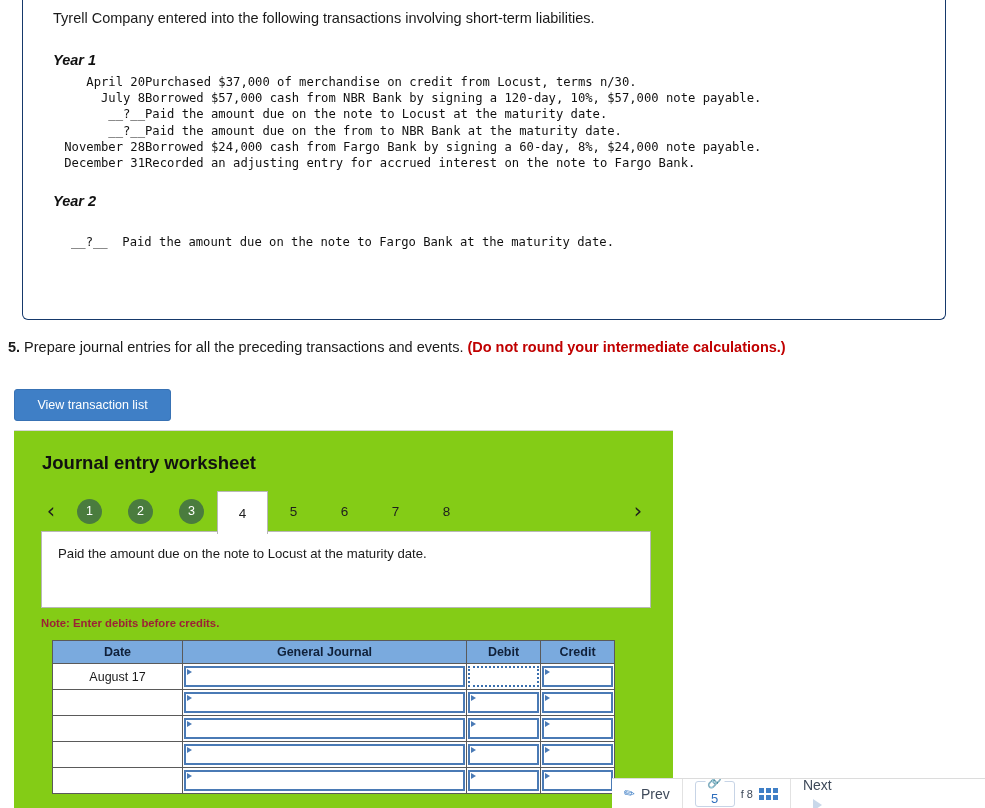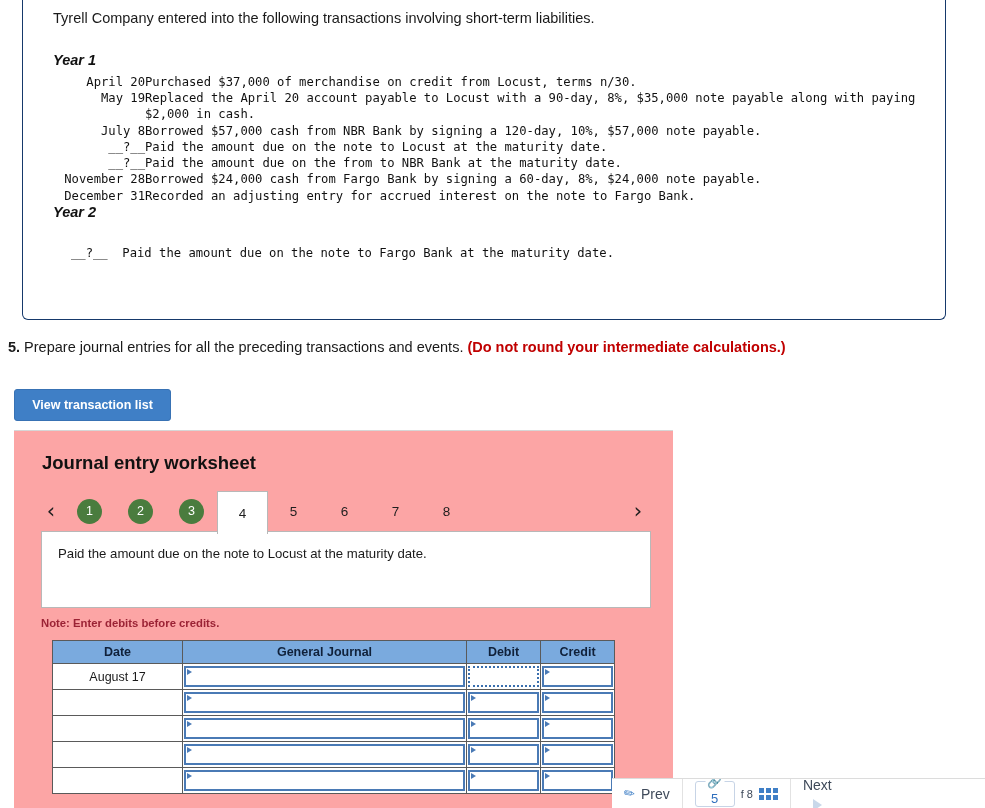--- a/index.html
+++ b/index.html
@@ -65,21 +65,21 @@
   .txn-date {
     text-align: right;
     white-space: pre;
     padding-right: 7px;
     width: 92px;
   }
   .txn-desc {
     text-align: left;
     white-space: pre-wrap;
   }
-  .year2-wrap { }
+  .year2-wrap { margin-top: 22px; }
   .year2-line {
     font-family: "DejaVu Sans Mono", "Liberation Mono", monospace;
     font-size: 12.2px;
     color: #111;
     margin-top: 26px;
     padding-left: 18px;
     white-space: pre;
   }
 
   
@@ -101,35 +101,35 @@
     position: absolute;
     left: 14px;
     top: 389px;
     width: 157px;
     height: 32px;
     background: #3f7fc6;
     border: 1px solid #3872b4;
     border-radius: 3px;
     color: #ffffff;
     font-size: 12.5px;
-    font-weight: bold;
+    font-weight: normal;
     cursor: pointer;
     padding: 0;
     line-height: 30px;
     text-align: center;
   }
 
   
   .worksheet {
     position: absolute;
     left: 14px;
     top: 430px;
     width: 659px;
     height: 378px;
-    background: #fca5a5;
+    background: #84cc16;
     border-top: 1px solid #d6d6d6;
     box-sizing: border-box;
     overflow: hidden;
   }
   .ws-title {
     font-size: 18.5px;
     font-weight: bold;
     color: #111;
     margin: 21px 0 0 28px;
   }
@@ -348,25 +348,20 @@
 <div class="info-box">
   <p class="info-intro">Tyrell Company entered into the following transactions involving short-term liabilities.</p>
 
   <div class="year-head">Year 1</div>
 
   <table class="txn-table">
     <tbody>
       <tr>
         <td class="txn-date">April 20</td>
         <td class="txn-desc">Purchased $37,000 of merchandise on credit from Locust, terms n/30.</td>
-      </tr>
-      <tr>
-        <td class="txn-date">May 19</td>
-        <td class="txn-desc">Replaced the April 20 account payable to Locust with a 90-day, 8%, $35,000 note payable along with paying
-$2,000 in cash.</td>
       </tr>
       <tr>
         <td class="txn-date">July 8</td>
         <td class="txn-desc">Borrowed $57,000 cash from NBR Bank by signing a 120-day, 10%, $57,000 note payable.</td>
       </tr>
       <tr>
         <td class="txn-date">__?__</td>
         <td class="txn-desc">Paid the amount due on the note to Locust at the maturity date.</td>
       </tr>
       <tr>

